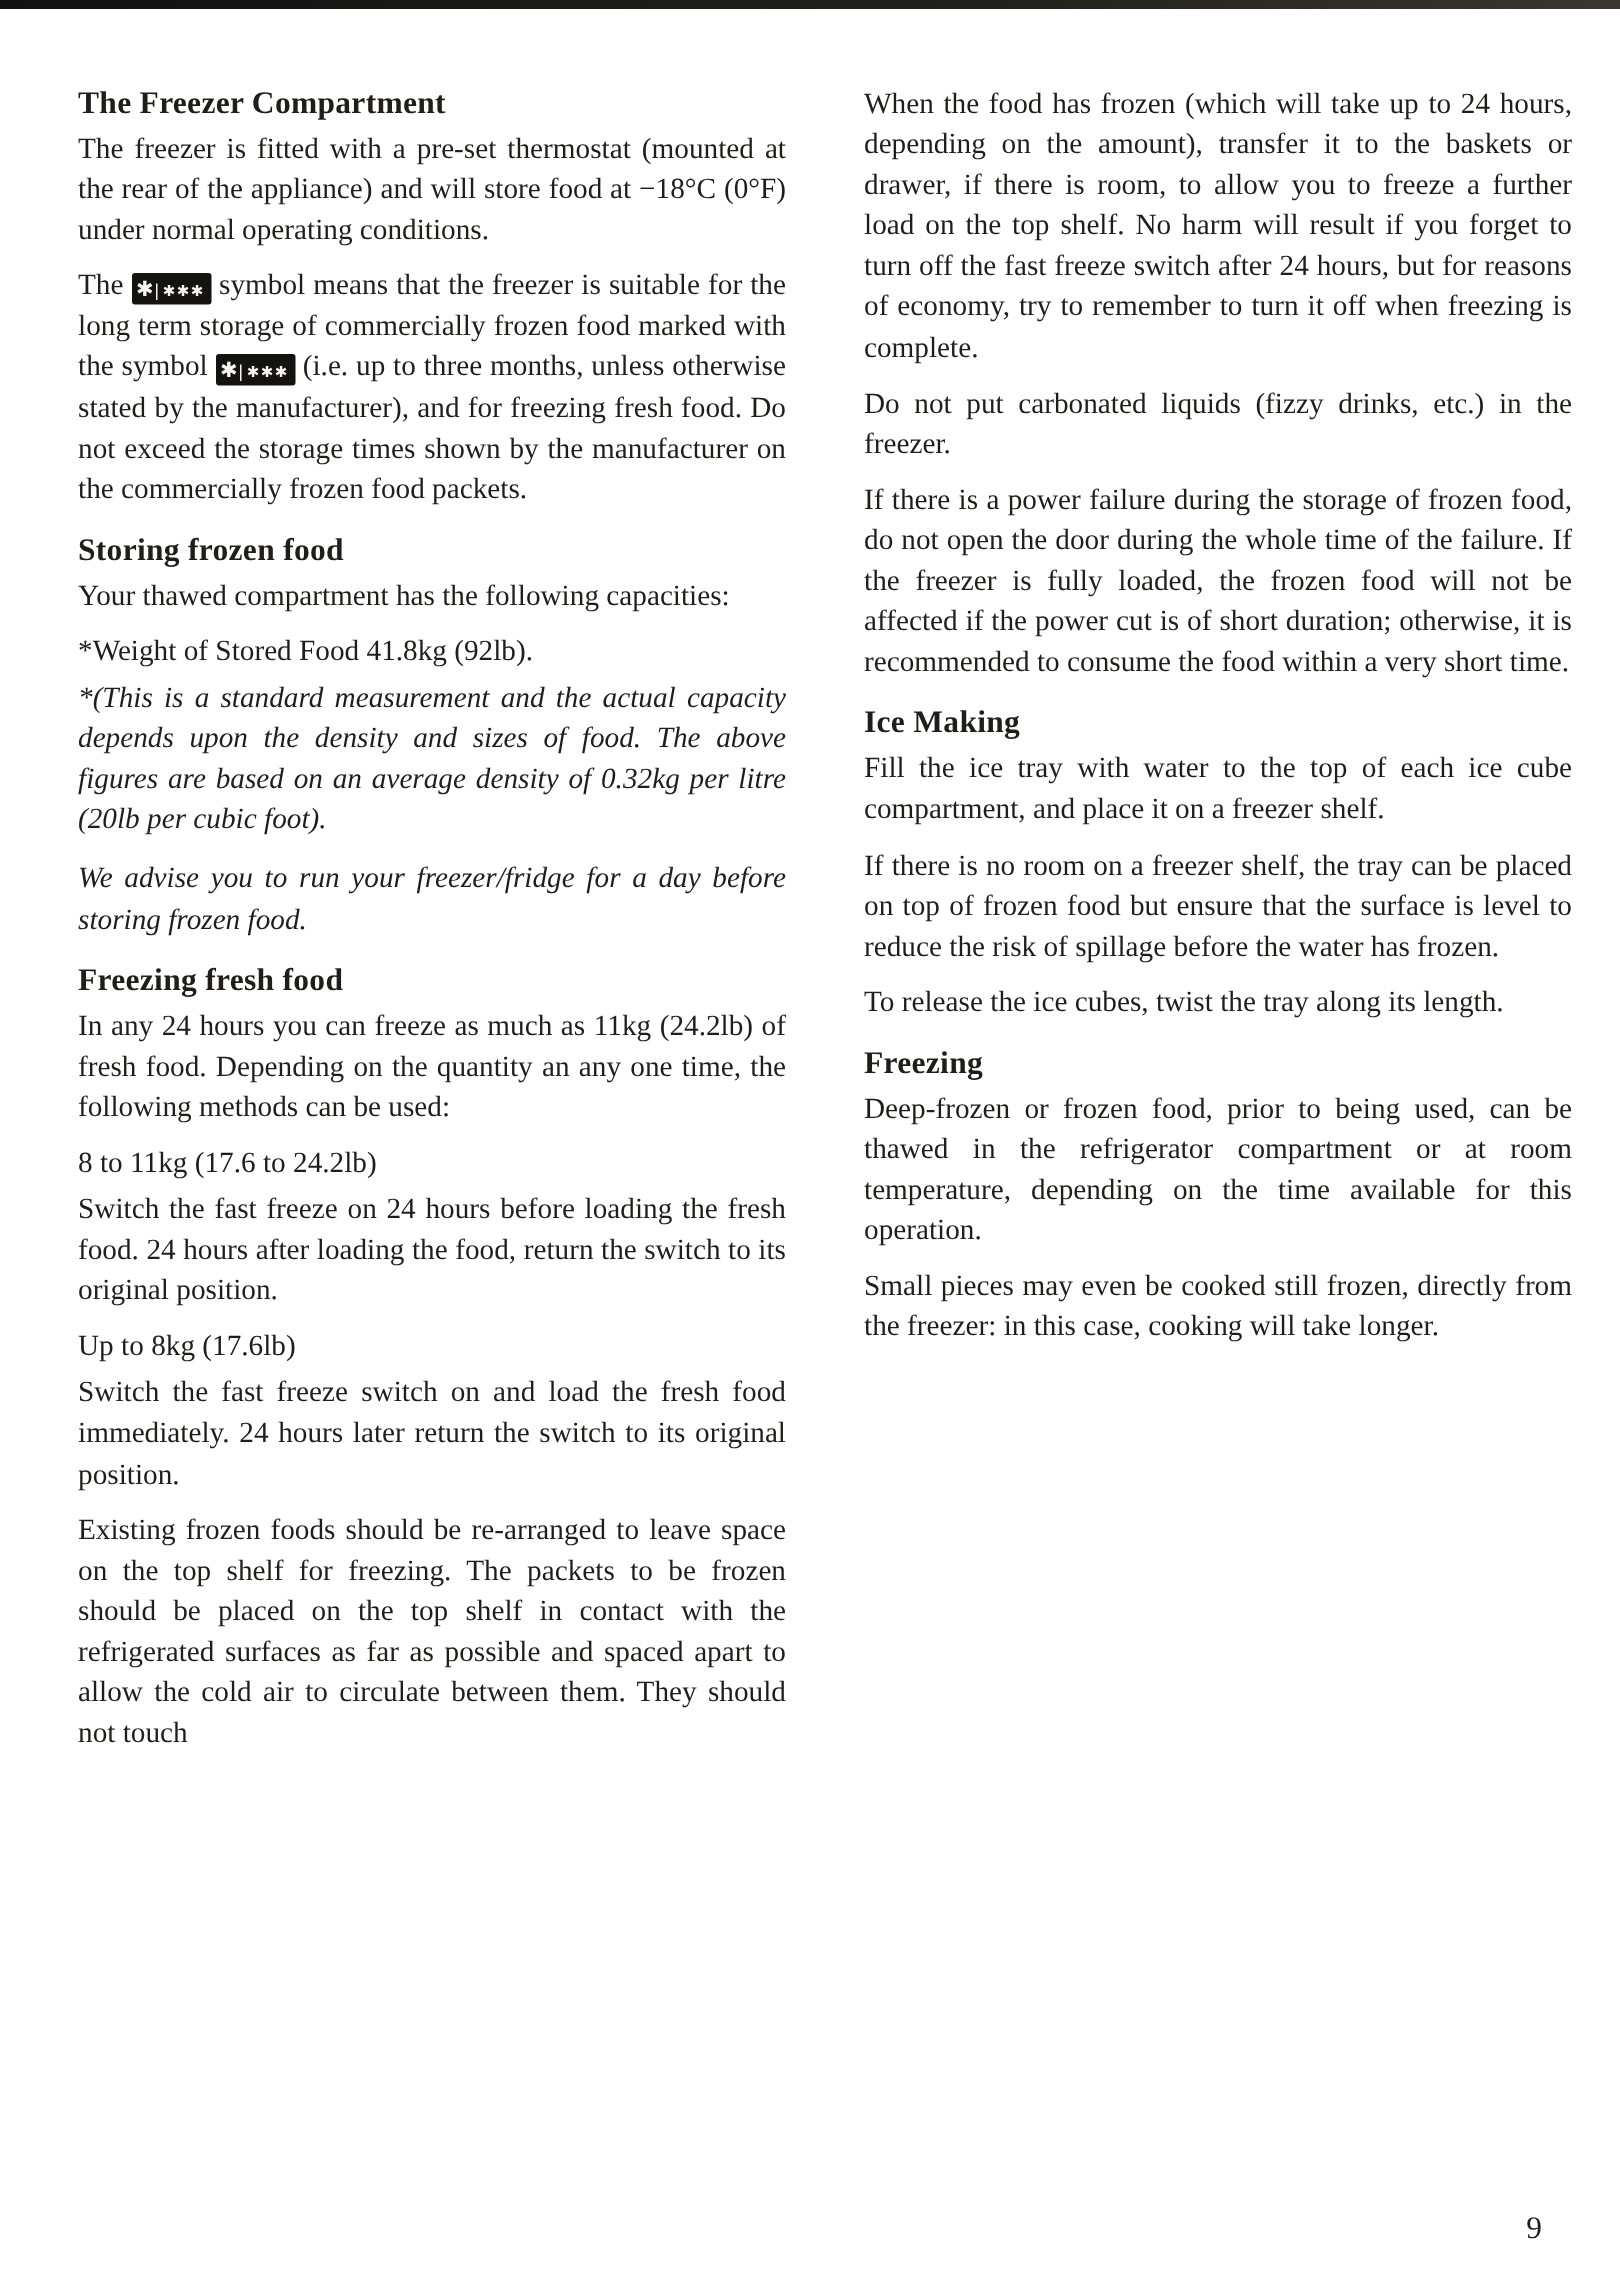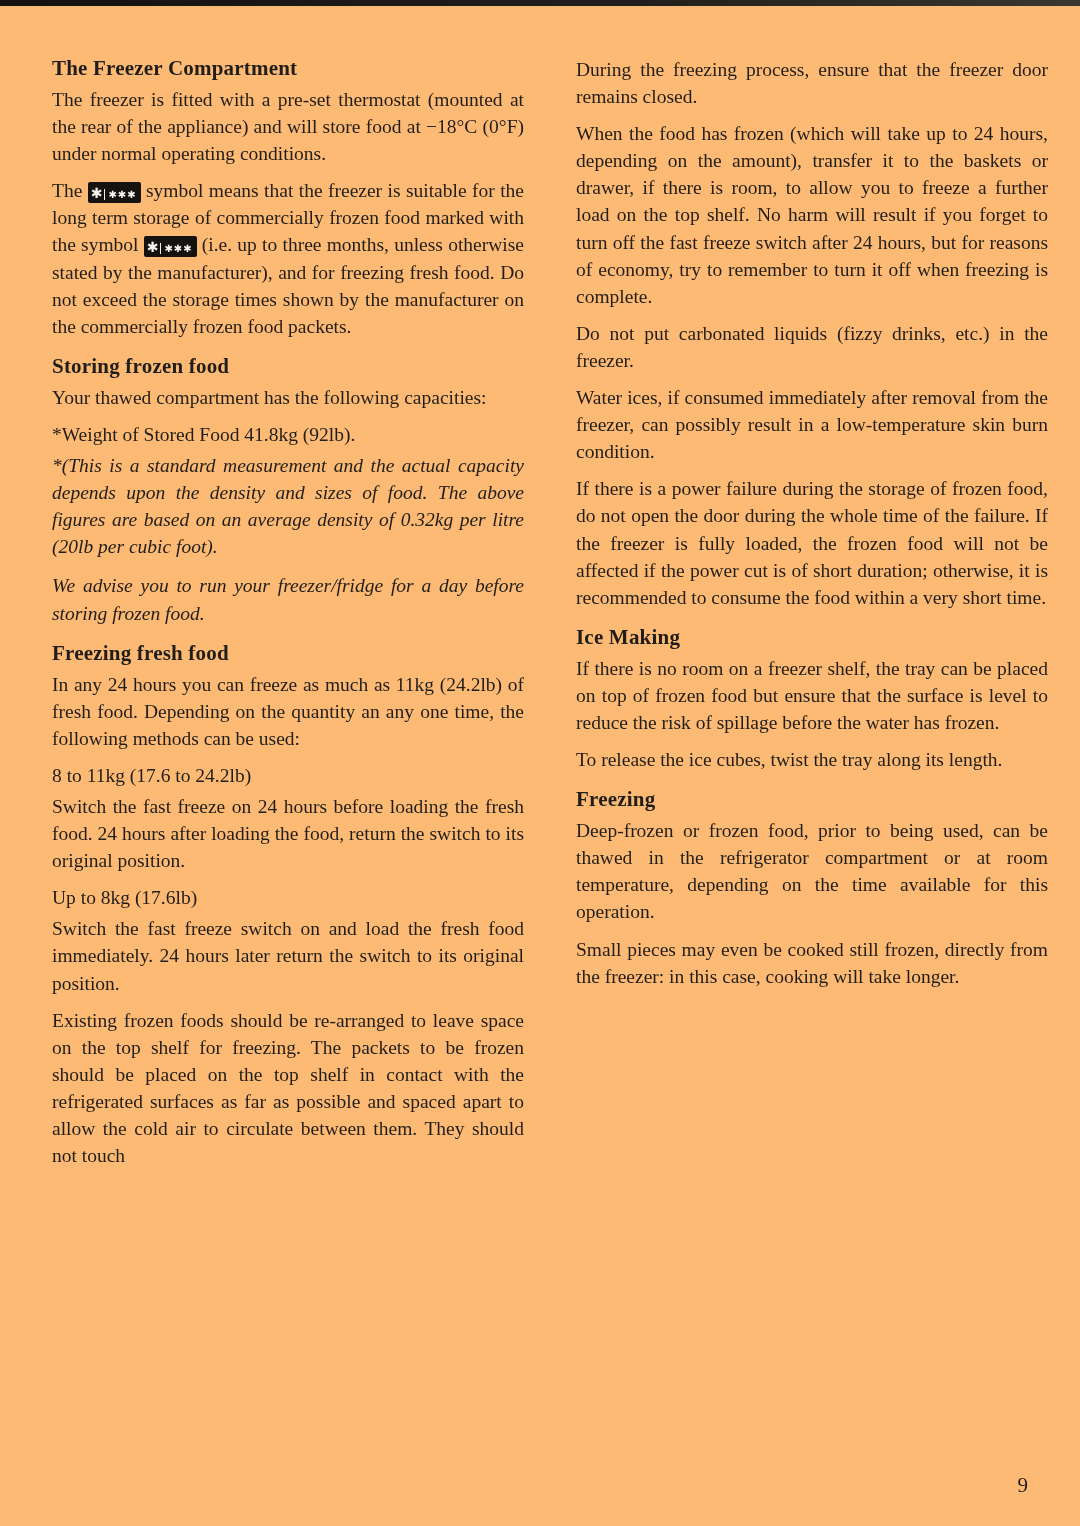--- a/index.html
+++ b/index.html
@@ -5,21 +5,21 @@
   html, body {
     margin: 0;
     padding: 0;
     background: #e9e7e2;
   }
   .page {
     position: relative;
     width: 1080px;
     height: 1526px;
     margin: 0 auto;
-    background: #fdba74;
+    background: #ffffff;
     color: #211e1a;
     font-family: "Liberation Serif", "DejaVu Serif", serif;
     overflow: hidden;
   }
   .scan-edge-top {
     position: absolute;
     top: 0; left: 0;
     width: 100%;
     height: 6px;
     background: linear-gradient(to right, #141210 0%, #22201c 60%, #3a3731 100%);
@@ -99,26 +99,25 @@
         <p class="para_italic">We advise you to run your freezer/fridge for a day before storing frozen food.</p>
         <h3>Freezing fresh food</h3>
         <p class="para">In any 24 hours you can freeze as much as 11kg (24.2lb) of fresh food. Depending on the quantity an any one time, the following methods can be used:</p>
         <p class="line">8 to 11kg (17.6 to 24.2lb)</p>
         <p class="para">Switch the fast freeze on 24 hours before loading the fresh food. 24 hours after loading the food, return the switch to its original position.</p>
         <p class="line">Up to 8kg (17.6lb)</p>
         <p class="para">Switch the fast freeze switch on and load the fresh food immediately. 24 hours later return the switch to its original position.</p>
         <p class="para">Existing frozen foods should be re-arranged to leave space on the top shelf for freezing. The packets to be frozen should be placed on the top shelf in contact with the refrigerated surfaces as far as possible and spaced apart to allow the cold air to circulate between them. They should not touch</p>
       </div>
     <div class="col">
-        <p class="para">During the freezing process, ensure that the freezer door remains closed.</p>
         <p class="para">When the food has frozen (which will take up to 24 hours, depending on the amount), transfer it to the baskets or drawer, if there is room, to allow you to freeze a further load on the top shelf. No harm will result if you forget to turn off the fast freeze switch after 24 hours, but for reasons of economy, try to remember to turn it off when freezing is complete.</p>
         <p class="para">Do not put carbonated liquids (fizzy drinks, etc.) in the freezer.</p>
-        <p class="para">Water ices, if consumed immediately after removal from the freezer, can possibly result in a low-temperature skin burn condition.</p>
         <p class="para">If there is a power failure during the storage of frozen food, do not open the door during the whole time of the failure. If the freezer is fully loaded, the frozen food will not be affected if the power cut is of short duration; otherwise, it is recommended to consume the food within a very short time.</p>
         <h3>Ice Making</h3>
+        <p class="para">Fill the ice tray with water to the top of each ice cube compartment, and place it on a freezer shelf.</p>
         <p class="para">If there is no room on a freezer shelf, the tray can be placed on top of frozen food but ensure that the surface is level to reduce the risk of spillage before the water has frozen.</p>
         <p class="para">To release the ice cubes, twist the tray along its length.</p>
         <h3>Freezing</h3>
         <p class="para">Deep-frozen or frozen food, prior to being used, can be thawed in the refrigerator compartment or at room temperature, depending on the time available for this operation.</p>
         <p class="para">Small pieces may even be cooked still frozen, directly from the freezer: in this case, cooking will take longer.</p>
       </div>
   </div>
   <div class="page-number">9</div>
 </div>
 

